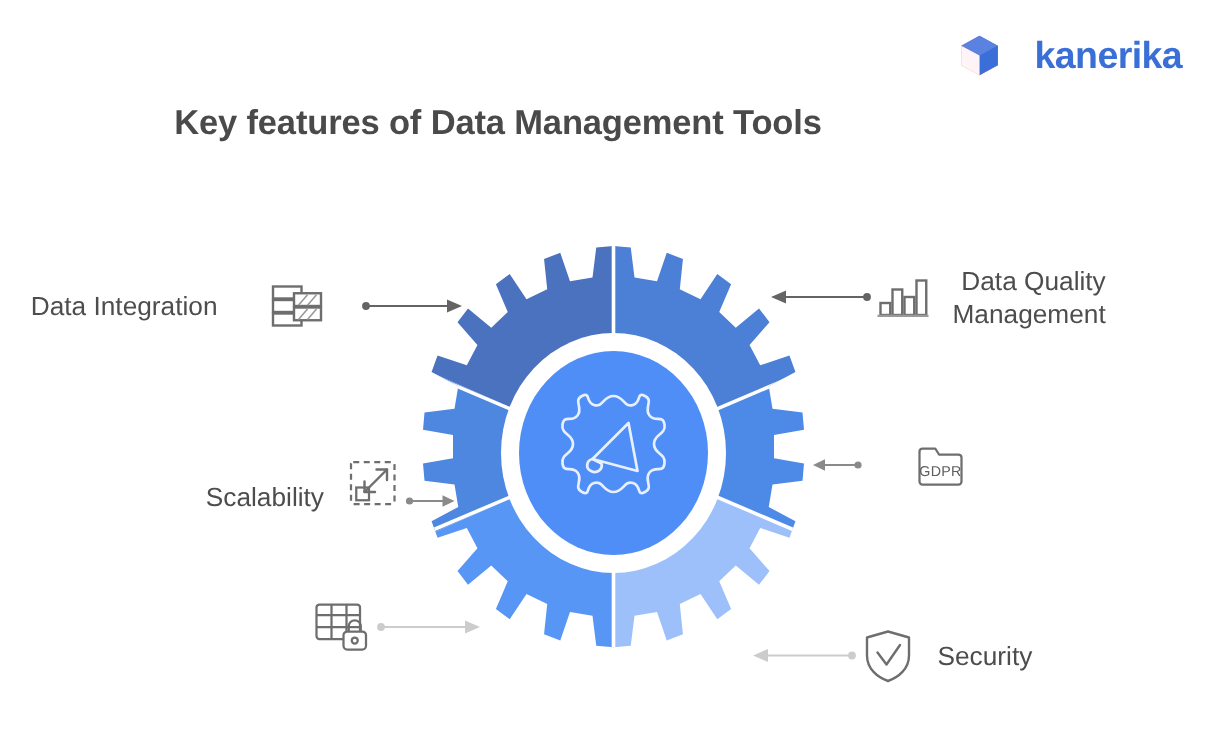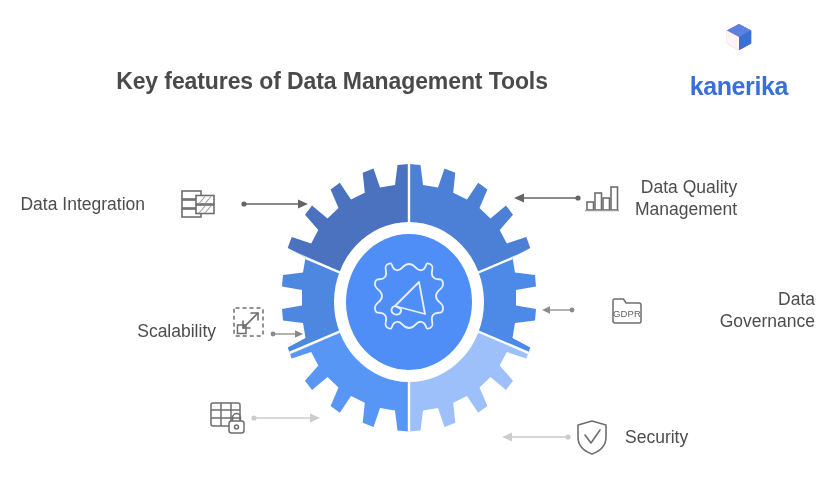--- a/index.html
+++ b/index.html
@@ -17,21 +17,20 @@
   }
 
   
   #brand-logo {
     position: absolute;
     top: 22px;
     right: 28px;
     display: flex;
     align-items: center;
     gap: 22px;
-    flex-direction: column;
   }
   #brand-logo .logo-mark { width: 30px; height: 30px; display: block; }
   #brand-logo .logo-text {
     font-size: 25px;
     font-weight: bold;
     color: #3a6fd8;
     letter-spacing: -0.4px;
     line-height: 1;
   }
 
@@ -274,21 +273,20 @@
     <path d="M10,4.2 L2,8 L10,11.8 Z" fill="#8a8a8a"></path>
     <line x1="9" y1="8" x2="31" y2="8" stroke="#8a8a8a" stroke-width="1.3"></line>
     <circle cx="32" cy="8" r="2.4" fill="#8a8a8a"></circle>
   </svg>
 
   <svg class="feature-icon" width="40" height="40" viewBox="0 0 40 40">
     <path d="M6,11 L6,31 a2,2 0 0 0 2,2 L32,33 a2,2 0 0 0 2,-2 L34,15 a2,2 0 0 0 -2,-2 L19,13 L16.5,9 L8,9 a2,2 0 0 0 -2,2 Z" fill="none" stroke="#6e6e6e" stroke-width="1.5" stroke-linejoin="round"></path>
     <text x="20" y="27" text-anchor="middle" font-family="'Liberation Sans', sans-serif" font-size="9.5" fill="#5e5e5e" letter-spacing="0.2">GDPR</text>
   </svg>
 
-  <div class="feature-label">Data Governance</div>
 </div>
 
 <div class="feature right" id="feature-security">
   <svg class="connector" width="72" height="16" viewBox="0 0 72 16">
     <path d="M12,3.6 L2,8 L12,12.4 Z" fill="#cccccc"></path>
     <line x1="11" y1="8" x2="66" y2="8" stroke="#cccccc" stroke-width="1.3"></line>
     <circle cx="68" cy="8" r="2.6" fill="#cccccc"></circle>
   </svg>
 
   <svg class="feature-icon" width="40" height="42" viewBox="0 0 40 42">

